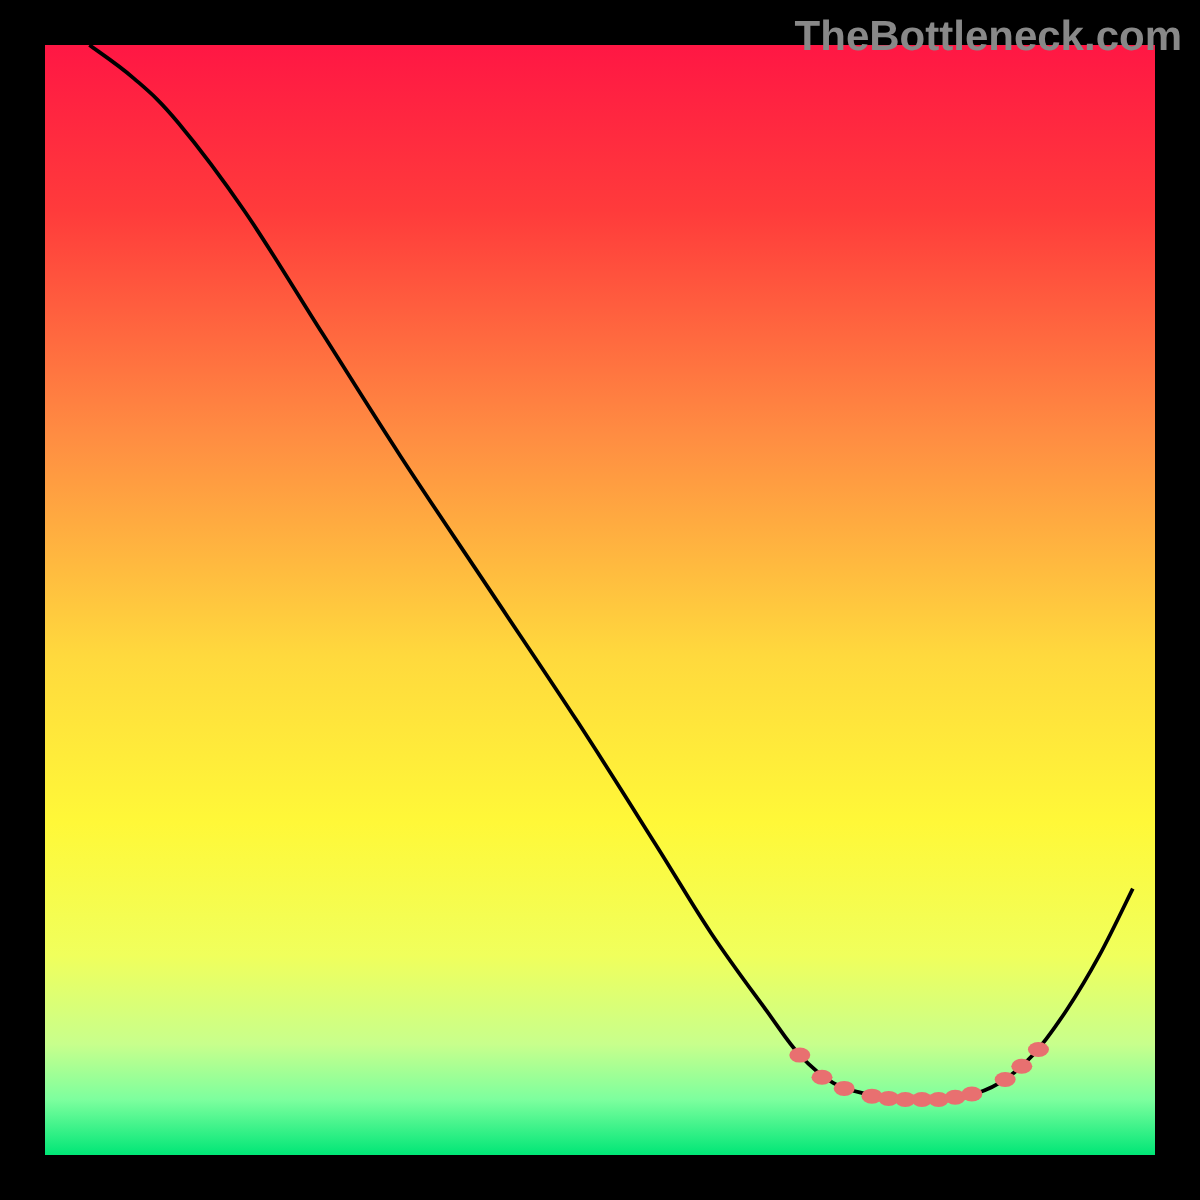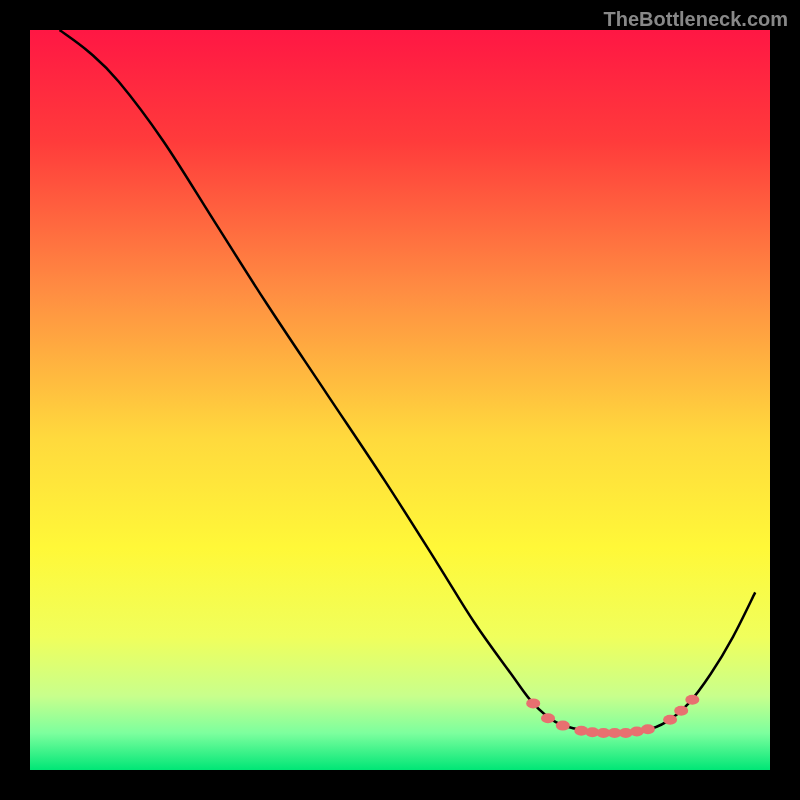--- a/index.html
+++ b/index.html
@@ -9,21 +9,21 @@
     height: 800px;
     background: #000;
     font-family: Arial, sans-serif;
     position: relative;
   }
   .watermark {
     position: absolute;
     top: 8px;
     right: 12px;
     color: #888;
-    font-size: 20px;
+    font-size: 28px;
     font-weight: bold;
     z-index: 10;
   }
   .chart-container {
     position: absolute;
     left: 30px;
     top: 30px;
     width: 740px;
     height: 740px;
   }

